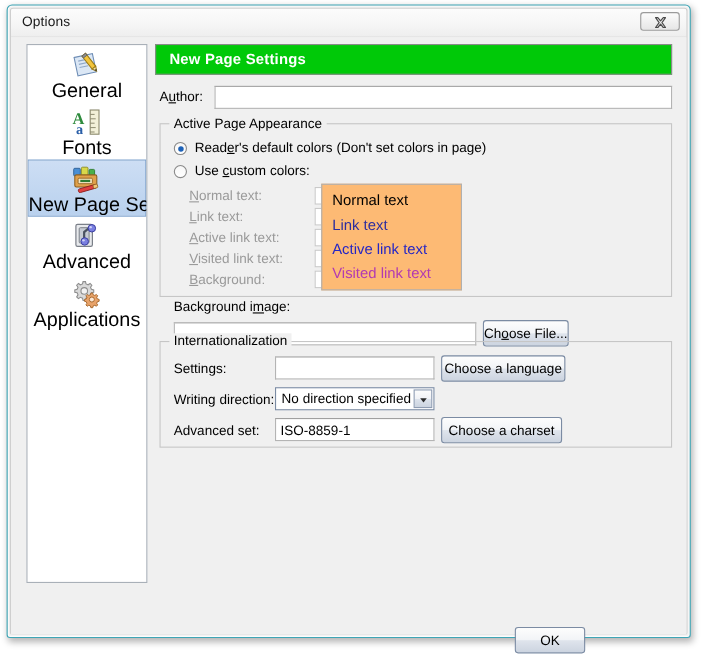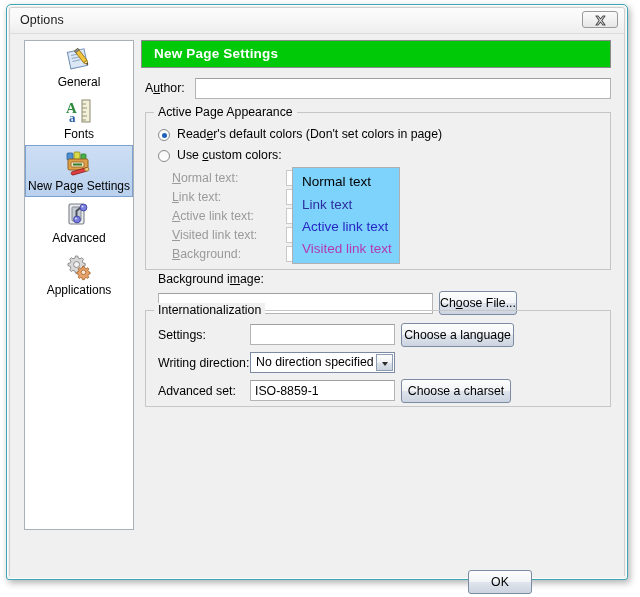--- a/index.html
+++ b/index.html
@@ -106,21 +106,21 @@
     padding: 3px 0 2px 0;
   }
   .nav-icon {
     display: block;
     height: 30px;
     line-height: 30px;
     margin: 0 auto;
   }
   .nav-label {
     display: block;
-    font-size: 12px;
+    font-size: 18px;
     color: #000000;
     line-height: 15px;
     white-space: nowrap;
   }
 
   
   #pane {
     position: absolute;
     left: 131px; top: 6px;
     width: 470px; height: 490px;
@@ -430,21 +430,21 @@
               <span class="field-label disabled" style="position:absolute;left:0;top:39px;"><span class="u">A</span>ctive link text:</span>
               <span class="swatch" style="left: 114px; top: 38px; background: rgb(255, 255, 255);"></span>
 
               <span class="field-label disabled" style="position:absolute;left:0;top:58px;"><span class="u">V</span>isited link text:</span>
               <span class="swatch" style="left: 114px; top: 57px; background: rgb(255, 255, 255);"></span>
 
               <span class="field-label disabled" style="position:absolute;left:0;top:77px;"><span class="u">B</span>ackground:</span>
               <span class="swatch" style="left: 114px; top: 76px; background: rgb(255, 255, 255);"></span>
             </div>
 
-            <div id="preview" style="left: 146px; top: 54px; width: 108px; height: 97px; background: #7dd3fc;">
+            <div id="preview" style="left: 146px; top: 54px; width: 128px; height: 97px; background: #fdba74;">
               <span class="preview-line" style="top: 6px; color: rgb(0, 0, 0);">Normal text</span>
               <span class="preview-line" style="top: 29px; color: rgb(45, 45, 158);">Link text</span>
               <span class="preview-line" style="top: 51px; color: rgb(38, 38, 196);">Active link text</span>
               <span class="preview-line" style="top: 73px; color: rgb(178, 58, 178);">Visited link text</span>
             </div>
 
             <span class="field-label" style="position:absolute;left:12px;top:159px;">Background i<span class="u">m</span>age:</span>
             <input class="textbox" type="text" style="position: absolute; left: 12px; top: 180px; width: 275px; height: 21px;" value="">
             <button class="button" style="left:293px;top:178px;width:78px;height:24px;">Ch<span class="u">o</span>ose File...</button>
           </div>

